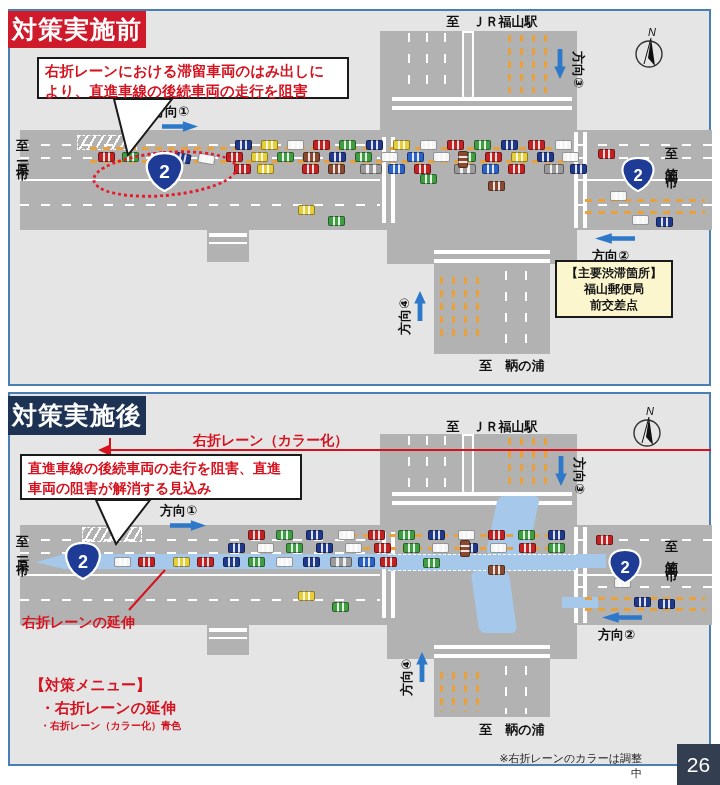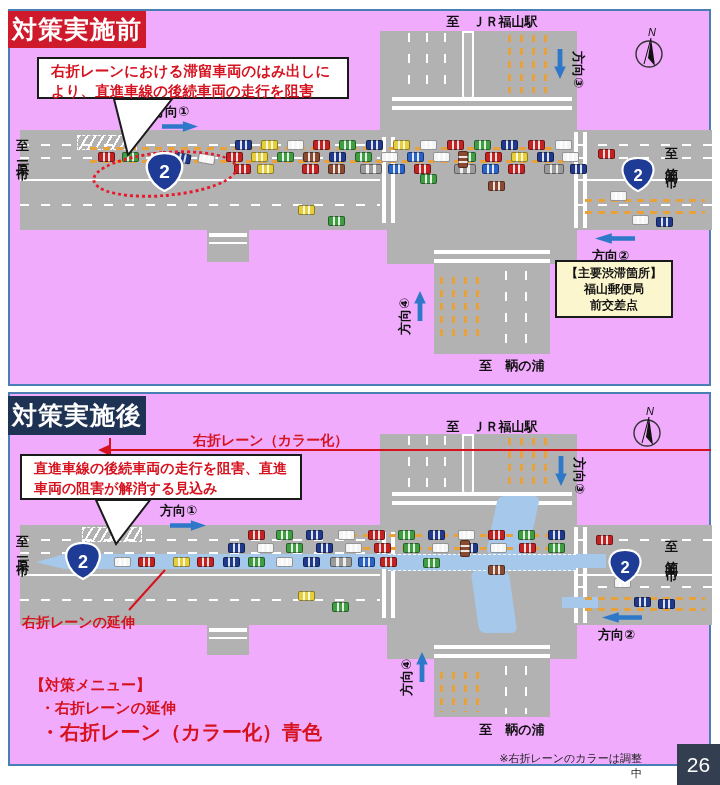--- a/index.html
+++ b/index.html
@@ -1,19 +1,19 @@
 <!DOCTYPE html>
 <html><head>
 <meta charset="utf-8">
 <style>
   html,body{margin:0;padding:0;background:#fff;}
   .page{position:relative;width:720px;height:785px;background:#fff;overflow:hidden;
         font-family:"Liberation Sans","DejaVu Sans",sans-serif;}
   .abs{position:absolute;}
-  .panel{position:absolute;border:2px solid #4a7fb5;background:#f0abfc;box-sizing:border-box;}
+  .panel{position:absolute;border:2px solid #4a7fb5;background:#e5e5e5;box-sizing:border-box;}
   #panel-before{left:8px;top:9px;width:703px;height:377px;}
   #panel-after{left:8px;top:392px;width:703px;height:374px;}
   .panel-header{position:absolute;color:#fff;font-weight:bold;font-size:25px;
         line-height:37px;text-align:center;letter-spacing:1px;z-index:8;}
   #hdr-before{left:-2px;top:0px;width:138px;height:37px;background:#ce1a2b;}
   #hdr-after{left:-2px;top:2px;width:138px;height:39px;background:#1e3254;line-height:39px;}
   .road{position:absolute;background:#b2b2b2;}
   .xw-h{position:absolute;background:repeating-linear-gradient(90deg,#fff 0 4px,transparent 4px 9px);}
   .xw-v{position:absolute;background:repeating-linear-gradient(180deg,#fff 0 4px,transparent 4px 9px);}
   .dash-h{position:absolute;height:2px;background:repeating-linear-gradient(90deg,#fff 0 9px,transparent 9px 21px);}
@@ -22,21 +22,21 @@
   .dash-v-o{position:absolute;width:3px;background:repeating-linear-gradient(180deg,#e9a23b 0 7px,transparent 7px 13px);z-index:3;}
   .solid-h{position:absolute;height:2px;background:#fff;}
   .median{position:absolute;background:#b8b8b8;border:2px solid #fff;border-radius:0 0 6px 6px;box-sizing:border-box;}
   .hatch{position:absolute;background:repeating-linear-gradient(120deg,#fff 0 2px,transparent 2px 7px);border:1px dashed #fff;}
   .bluelane{position:absolute;background:#a6c8ea;z-index:2;}
   .car{position:absolute;width:15px;height:8px;border:1px solid rgba(0,0,0,.4);border-radius:2px;z-index:4;
        background-image:linear-gradient(90deg,transparent 0 26%,rgba(255,255,255,.85) 26% 38%,transparent 38% 62%,rgba(255,255,255,.85) 62% 74%,transparent 74%);}
   .car.v{width:8px;height:15px;
        background-image:linear-gradient(180deg,transparent 0 26%,rgba(255,255,255,.85) 26% 38%,transparent 38% 62%,rgba(255,255,255,.85) 62% 74%,transparent 74%);}
   .callout{position:absolute;background:#fff;border:2px solid #1a1a1a;color:#d6121f;font-weight:bold;
-       font-size:14.5px;line-height:20px;padding:2px 12px;z-index:6;}
+       font-size:14.5px;line-height:20px;padding:2px 6px;z-index:6;}
   .ptr{position:absolute;z-index:7;}
   .dir-label{position:absolute;color:#111;font-size:13px;font-weight:bold;z-index:6;white-space:nowrap;}
   .place-label{position:absolute;color:#111;font-size:13px;font-weight:bold;z-index:6;white-space:nowrap;}
   .vup{writing-mode:vertical-rl;text-orientation:upright;letter-spacing:3px;}
   .vcw{writing-mode:vertical-rl;text-orientation:sideways;}
   .vccw{writing-mode:vertical-rl;text-orientation:sideways;transform:rotate(180deg);}
   .arrow{position:absolute;background:#2d78c8;z-index:6;}
   .arrow-right{clip-path:polygon(0 30%,58% 30%,58% 2%,100% 50%,58% 98%,58% 70%,0 70%);}
   .arrow-left{clip-path:polygon(100% 30%,42% 30%,42% 2%,0 50%,42% 98%,42% 70%,100% 70%);}
   .arrow-down{clip-path:polygon(30% 0,30% 58%,2% 58%,50% 100%,98% 58%,70% 58%,70% 0);}
@@ -336,21 +336,21 @@
       <text x="20" y="27" text-anchor="middle" font-size="19" font-weight="bold" fill="#ffffff">2</text>
     </svg>
 
     <div class="red-note" style="left:12px;top:220px;font-size:14px;border-bottom:0">右折レーンの延伸</div>
     <svg class="abs" style="left:105px;top:166px;z-index:6" width="60" height="52">
       <line x1="14" y1="50" x2="50" y2="10" stroke="#d6121f" stroke-width="2"></line>
     </svg>
 
     <div class="red-note" style="left:20px;top:282px;font-size:15px">【対策メニュー】</div>
     <div class="red-note" style="left:30px;top:305px;font-size:15px">・右折レーンの延伸</div>
-    <div class="red-note" style="left:30px;top:325px;font-size:20px">・右折レーン（カラー化）青色</div>
+    <div class="red-note" style="left:30px;top:325px;font-size:10px">・右折レーン（カラー化）青色</div>
 
     <svg class="abs" style="left:618px;top:10px;z-index:6" width="40" height="48" viewBox="0 0 40 48">
       <text x="22" y="11" text-anchor="middle" font-size="11" font-style="italic" fill="#111">N</text>
       <circle cx="19" cy="29" r="13" fill="none" stroke="#333" stroke-width="1.4"></circle>
       <polygon points="21,13 25,41 18,33" fill="#111"></polygon>
       <line x1="21" y1="13" x2="14" y2="39" stroke="#111" stroke-width="1"></line>
     </svg>
 
     <div class="footnote" style="left:480px;top:357px;width:152px">※右折レーンのカラーは調整中</div>
   </section>

